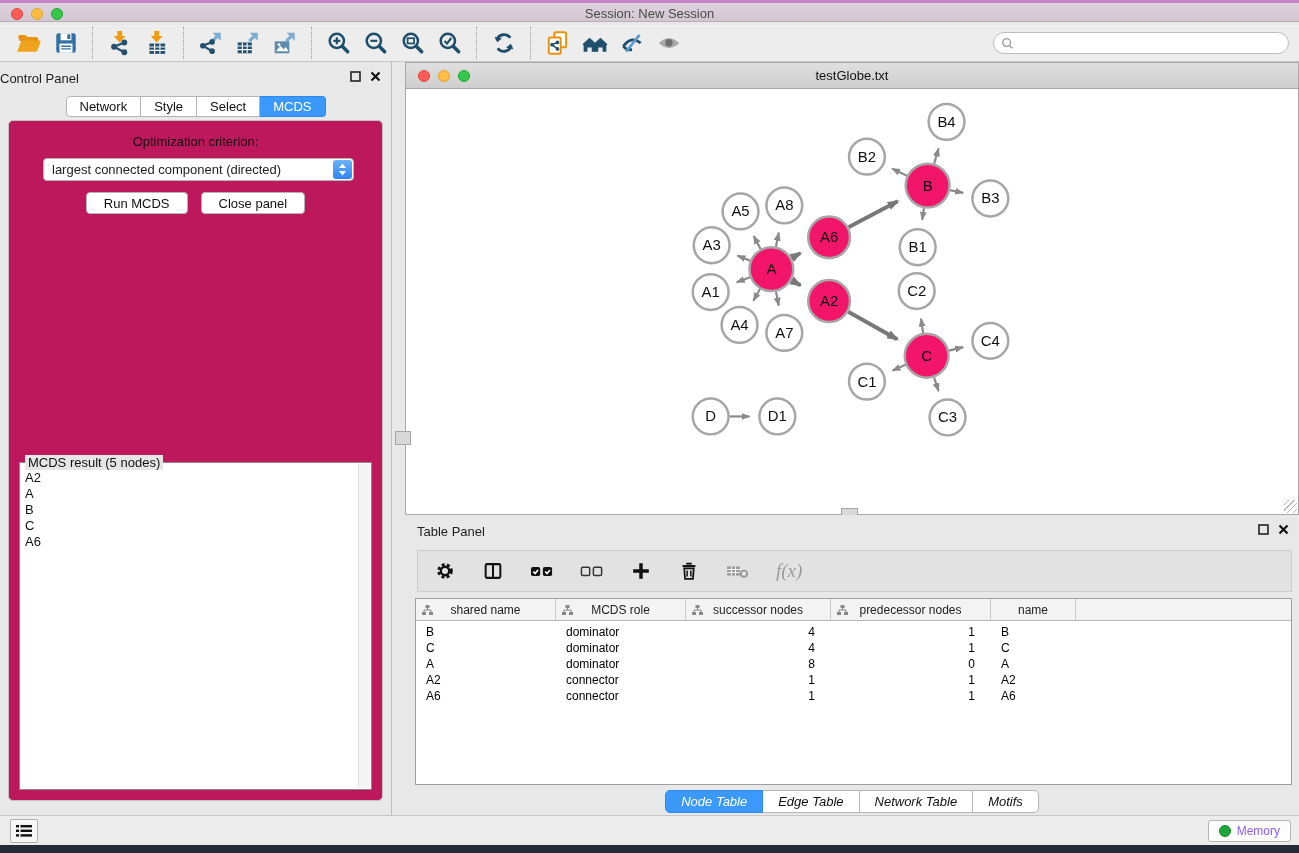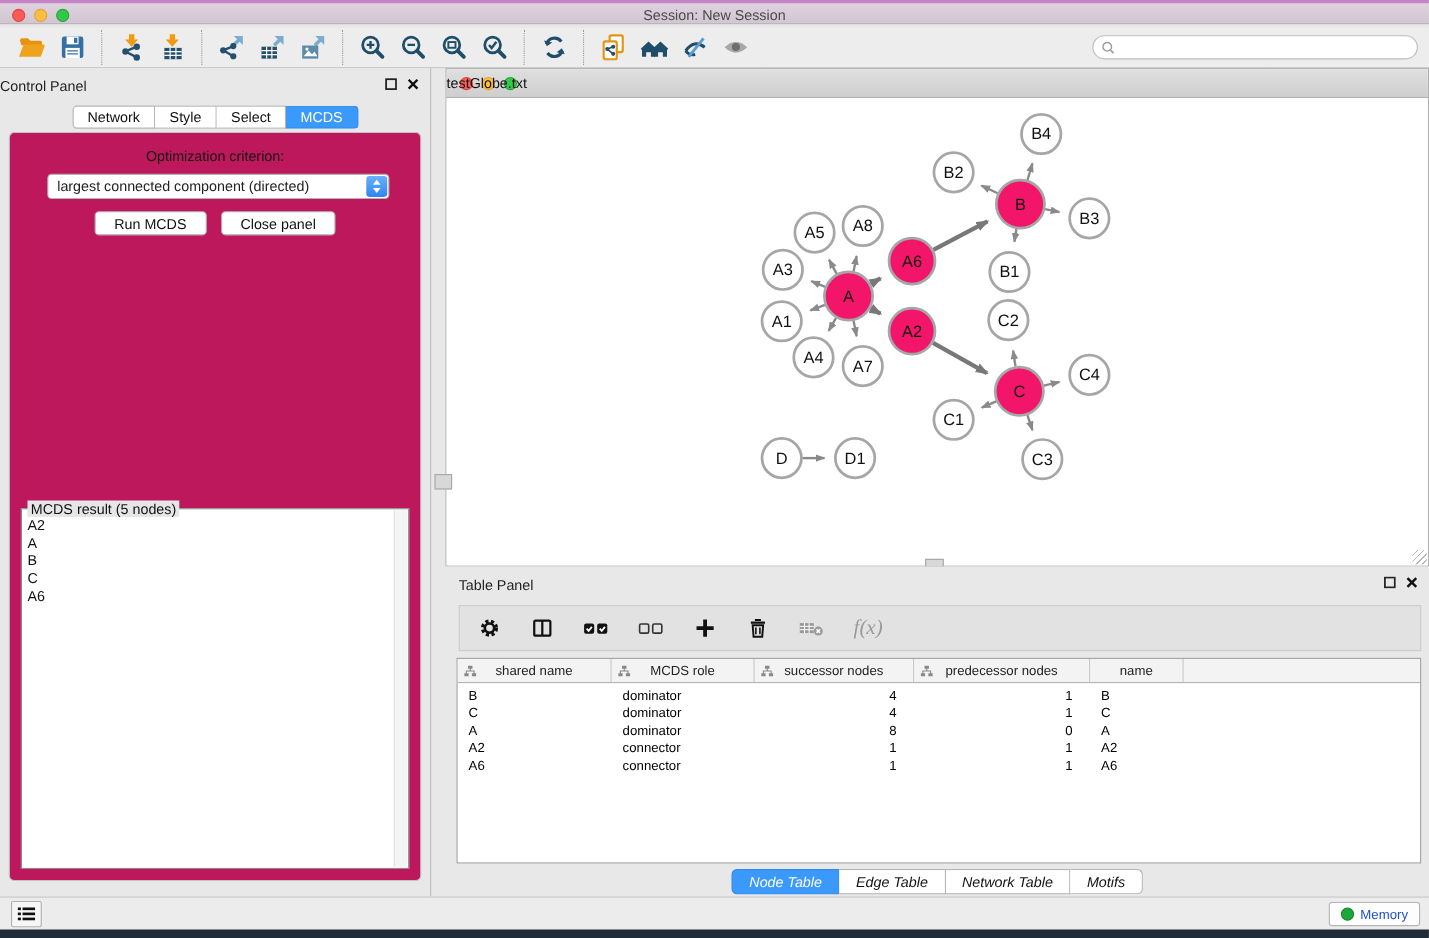--- a/index.html
+++ b/index.html
@@ -53,21 +53,21 @@
     font-size:13px; color:#111; display:flex; align-items:center; }
   .resultbox { position:absolute; left:10px; right:10px; top:341px; bottom:10px; background:#fff; border:1px solid #8a8a8a; }
   .resultbox .legend { position:absolute; top:-8px; left:5px; background:#e6e6e6; padding:0 3px; font-size:13px; color:#111; }
   .result-list { position:absolute; inset:1px 14px 1px 1px; padding:6px 0 0 4px; overflow:hidden; }
   .result-item { font-size:13px; line-height:16px; color:#111; }
   .result-scroll { position:absolute; top:1px; bottom:1px; right:1px; width:12px; background:#f4f4f4; border-left:1px solid #e2e2e2; }
 
   
   .net-window { position:absolute; left:405px; top:0; width:894px; height:453px; border:1px solid #a8a8a8; background:#fff; }
   .net-titlebar { position:absolute; left:0; right:0; top:0; height:26px; background:linear-gradient(#dfdfdf,#cecece); border-bottom:1px solid #a8a8a8; }
-  .net-titlebar .title { position:absolute; left:0; right:0; top:5px; text-align:left; font-size:13px; color:#111; }
+  .net-titlebar .title { position:absolute; left:0; right:0; top:5px; text-align:center; font-size:13px; color:#111; }
   .net-titlebar .lights { left:12px; top:7px; }
   .net-canvas { position:absolute; left:0; right:0; top:27px; bottom:0; background:#fff; }
   .net-canvas svg { display:block; width:100%; height:100%; }
   .grip { position:absolute; right:1px; bottom:1px; width:13px; height:13px;
     background:repeating-linear-gradient(135deg, transparent 0 3px, #b8b8b8 3px 4px); }
   .handle { position:absolute; background:#d8d8d8; border:1px solid #a6a6a6; }
 
   
   .table-panel { position:absolute; left:405px; top:453px; width:894px; height:300px; background:#e8e8e8; }
   .tp-toolbar { position:absolute; left:12px; right:7px; top:35px; height:42px; background:#e2e2e2;
@@ -89,21 +89,21 @@
   .tp-tab:last-child { border-radius:0 5px 5px 0; }
   .tp-tab.active { background:#3b99fc; border-color:#2f8af0; color:#fff; }
 
   
   .statusbar { position:absolute; left:0; top:815px; right:0; height:30px; background:#ececec; border-top:1px solid #c6c6c6; }
   .sb-left-btn { position:absolute; left:10px; top:3px; width:28px; height:24px; background:#f6f6f6; border:1px solid #b0b0b0;
     border-radius:2px; display:flex; align-items:center; justify-content:center; }
   .memory-btn { position:absolute; right:8px; top:4px; height:22px; padding:0 10px; background:#fdfdfd; border:1px solid #b5b5b5;
     border-radius:3px; display:flex; align-items:center; gap:6px; }
   .memory-dot { width:12px; height:12px; border-radius:50%; background:#1ca73a; border:1px solid #148a2c; }
-  .memory-btn span { font-size:12px; color:#1d4ed8; }
+  .memory-btn span { font-size:12px; color:#8b5cf6; }
   .desktop-strip { position:absolute; left:0; bottom:0; right:0; height:8px; background:#222b38; }
 </style>
 </head>
 <body>
 
 <div class="titlebar">
   <div class="lights">
     <div class="light red"></div>
     <div class="light yellow"></div>
     <div class="light green"></div>

